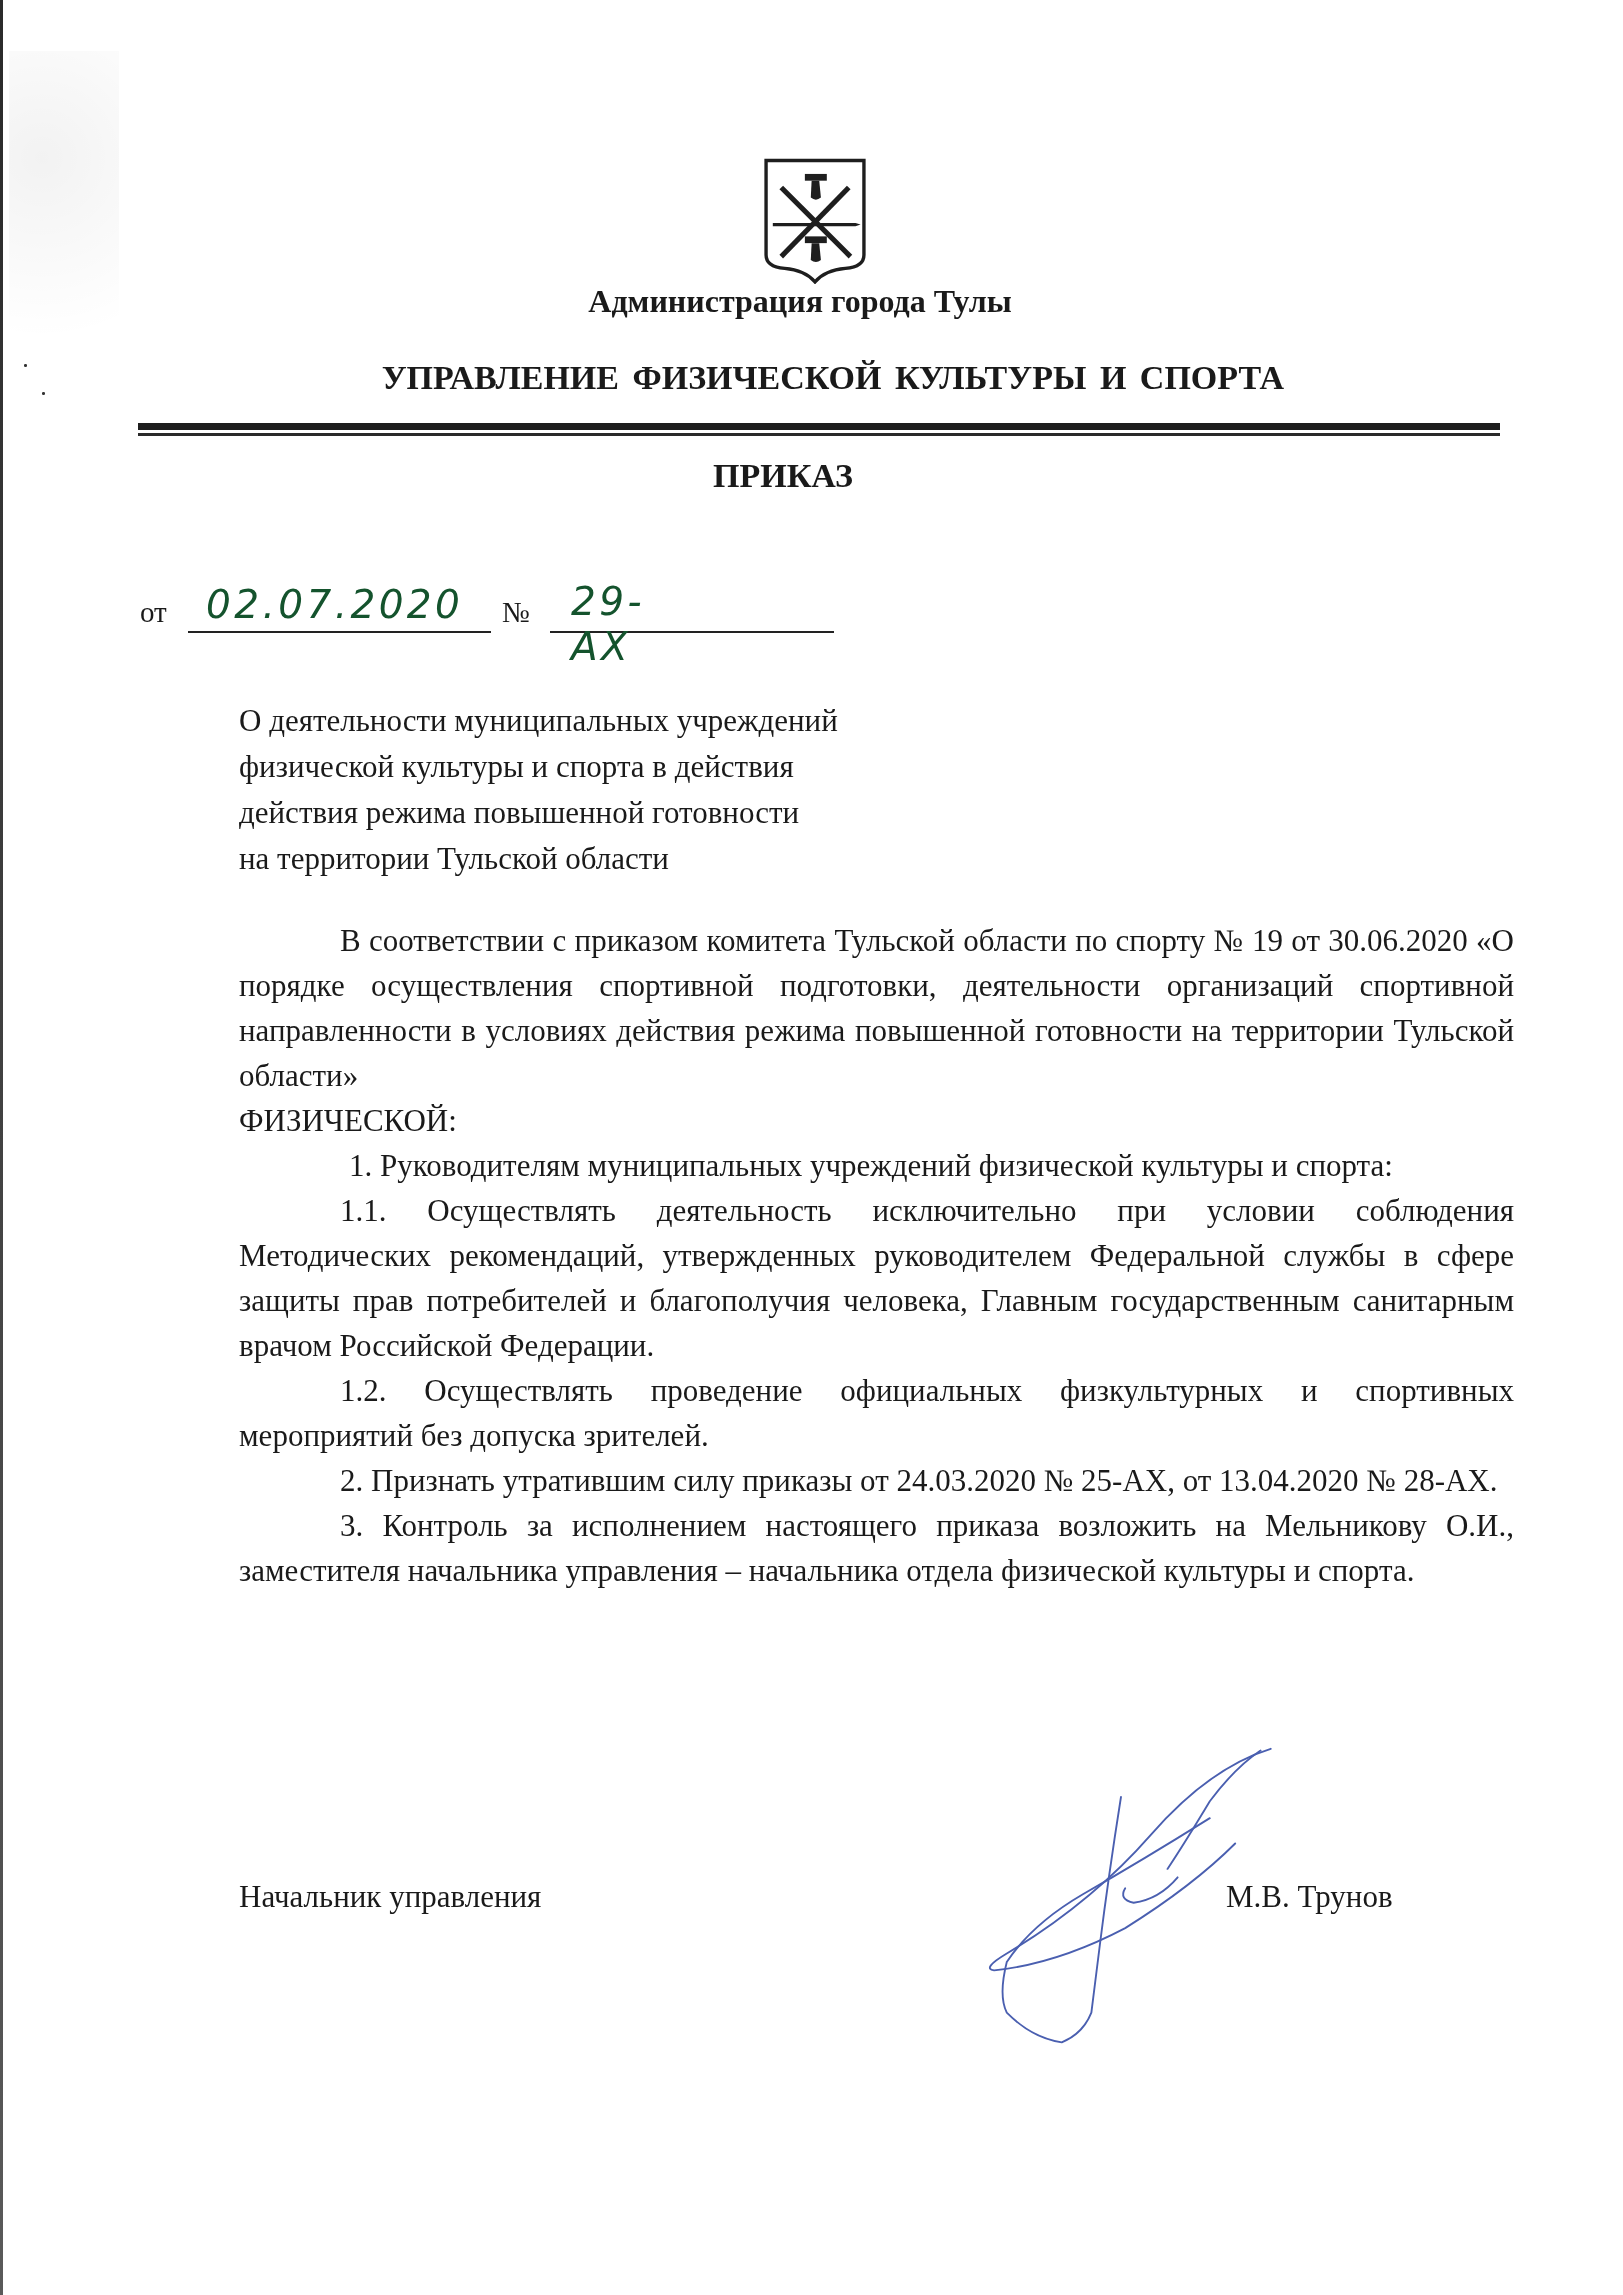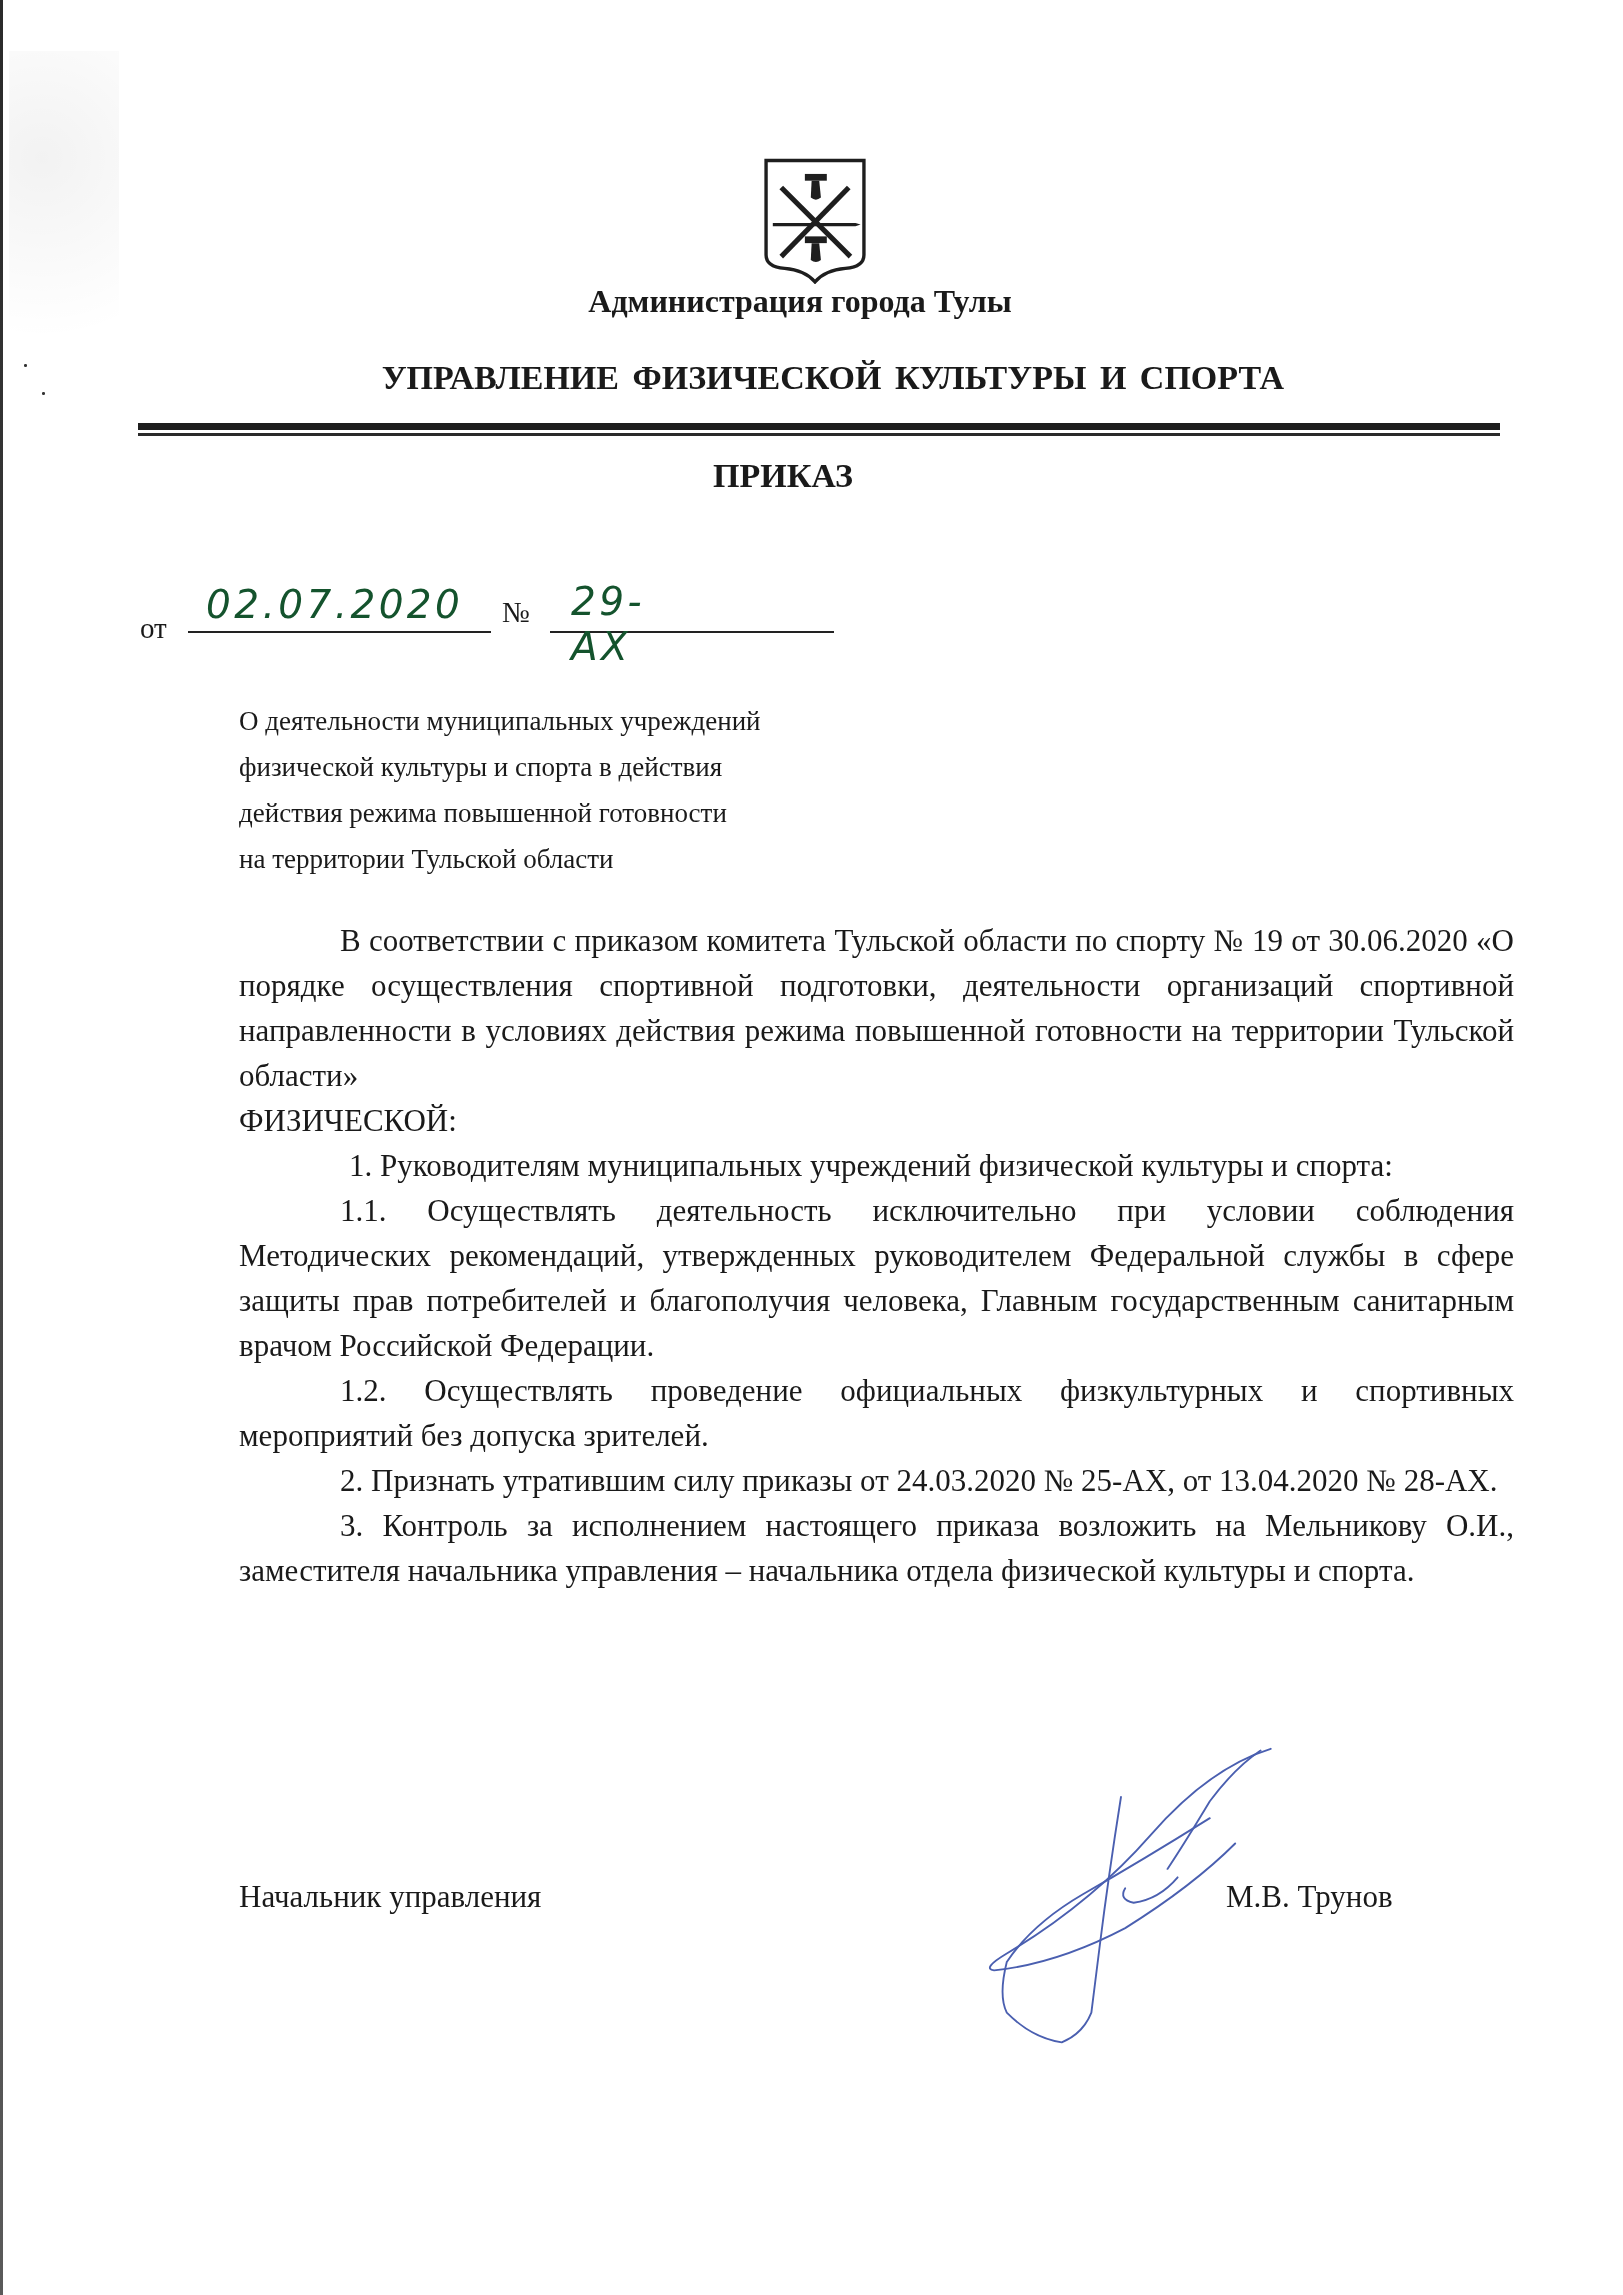--- a/index.html
+++ b/index.html
@@ -39,21 +39,21 @@
 
   .reg-line { position: absolute; top: 584px; left: 140px; height: 51px; }
   .reg-label { position: absolute; font-size: 29px; top: 12px; }
   .reg-underline { position: absolute; height: 1.7px; background: #222; top: 47px; }
   .handwriting {
     position: absolute; font-family: "DejaVu Sans", sans-serif; font-style: italic;
     font-weight: 300; color: #14532d; font-size: 39px; letter-spacing: 3.4px;
   }
 
   .subject {
-    position: absolute; left: 239px; top: 698px; font-size: 27px; line-height: 46px;
+    position: absolute; left: 239px; top: 698px; font-size: 31px; line-height: 46px;
   }
   .subject div { white-space: nowrap; }
 
   .body-text {
     position: absolute; left: 239px; top: 918px; width: 1275px;
     font-size: 31px; line-height: 45px; text-align: justify;
   }
   .para { text-indent: 101px; margin: 0; }
   .para.tight { text-indent: 0; }
   .para.item1 { text-indent: 110px; }
@@ -84,21 +84,21 @@
 </svg>
 
 <div class="org-name">Администрация города Тулы</div>
 <div class="dept-name">УПРАВЛЕНИЕ  ФИЗИЧЕСКОЙ  КУЛЬТУРЫ И СПОРТА</div>
 <div class="rule-thick"></div>
 <div class="rule-thin"></div>
 
 <div class="doc-type">ПРИКАЗ</div>
 
 <div class="reg-line">
-  <span class="reg-label" style="left:0;margin-top:16px;">от</span>
+  <span class="reg-label" style="left:0;">от</span>
   <div class="reg-underline" style="left:48px;width:303px;"></div>
   <span class="handwriting" style="left:66px;top:-1.7px;">02.07.2020</span>
   <span class="reg-label" style="left:362px;">№</span>
   <div class="reg-underline" style="left:410px;width:284px;"></div>
   <span class="handwriting" style="left:431px;top:-5px;">29-АХ</span>
 </div>
 
 <div class="subject">
   <div>О деятельности муниципальных  учреждений</div>
   <div>физической культуры и спорта в действия</div>

